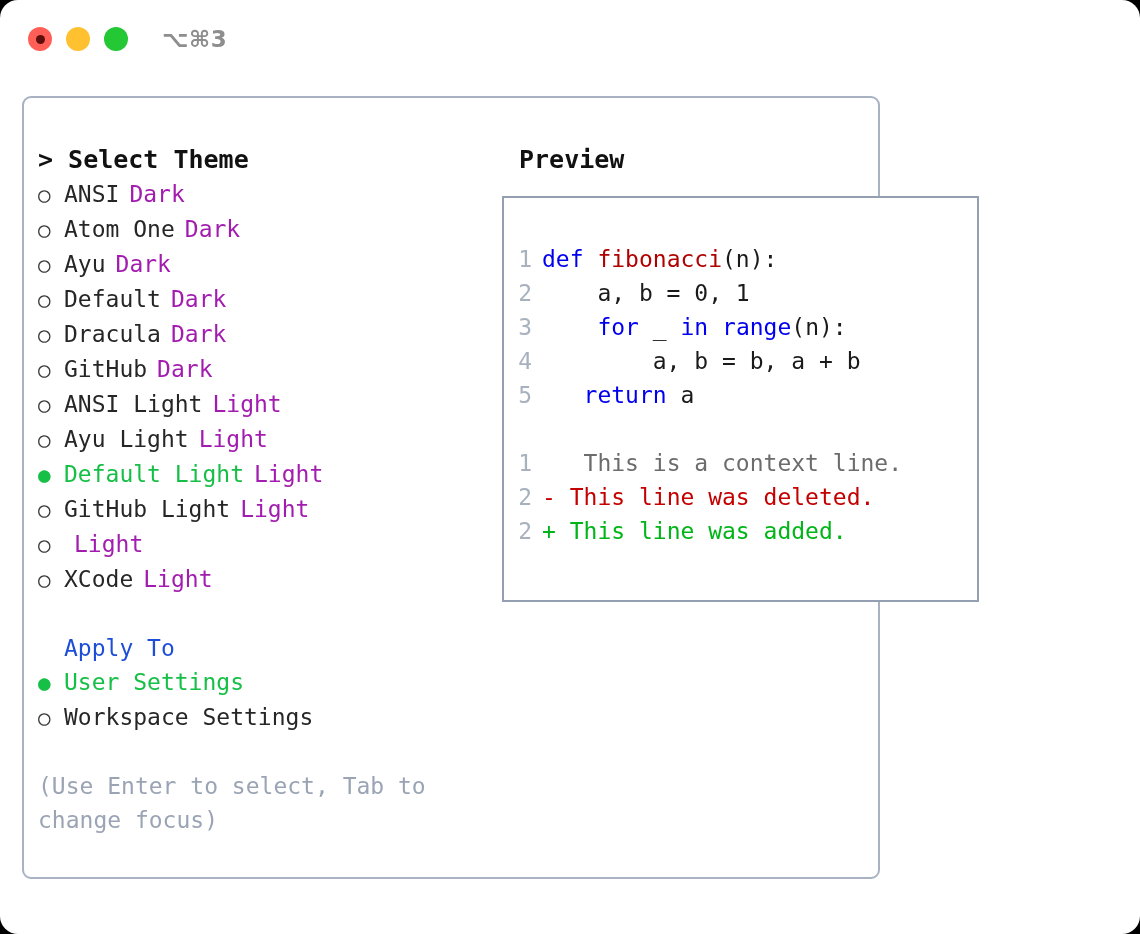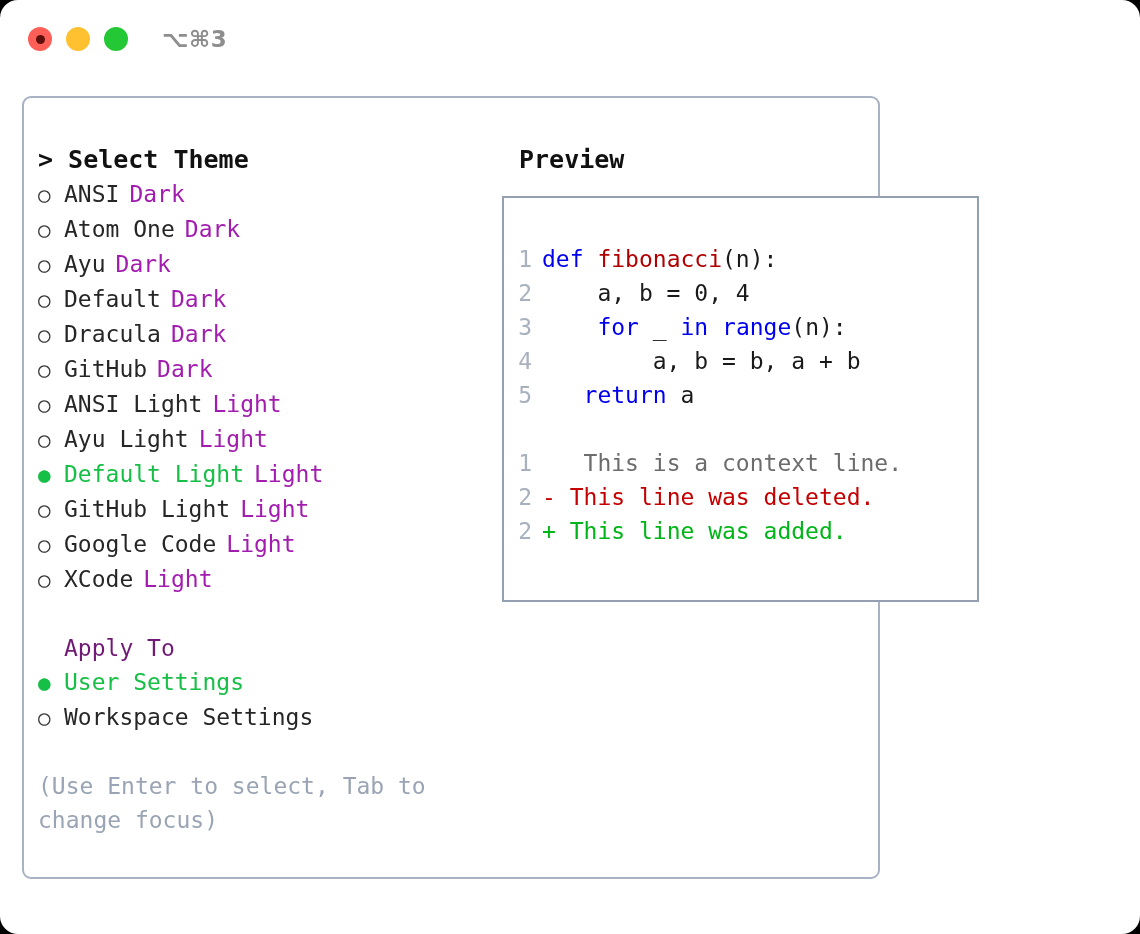--- a/index.html
+++ b/index.html
@@ -126,21 +126,21 @@
   .opt.selected .bullet { color: #16bf45; }
   .opt-label { color: #262626; }
   .opt.selected .opt-label { color: #16bf45; }
   .opt-tag {
     color: #a21caf;
     margin-left: 10px;
   }
 
   .section-head {
     font-size: 23px;
-    color: #701a75;
+    color: #1d4ed8;
     line-height: 34px;
     padding-left: 26px;
     white-space: pre;
   }
   .spacer-lg { height: 34px; }
   .spacer-sm { height: 34px; }
 
   .hint {
     font-size: 23px;
     color: #9aa4b4;
@@ -224,21 +224,21 @@
             <li class="opt"><span class="bullet">○</span><span class="opt-label">ANSI</span><span class="opt-tag">Dark</span></li>
             <li class="opt"><span class="bullet">○</span><span class="opt-label">Atom One</span><span class="opt-tag">Dark</span></li>
             <li class="opt"><span class="bullet">○</span><span class="opt-label">Ayu</span><span class="opt-tag">Dark</span></li>
             <li class="opt"><span class="bullet">○</span><span class="opt-label">Default</span><span class="opt-tag">Dark</span></li>
             <li class="opt"><span class="bullet">○</span><span class="opt-label">Dracula</span><span class="opt-tag">Dark</span></li>
             <li class="opt"><span class="bullet">○</span><span class="opt-label">GitHub</span><span class="opt-tag">Dark</span></li>
             <li class="opt"><span class="bullet">○</span><span class="opt-label">ANSI Light</span><span class="opt-tag">Light</span></li>
             <li class="opt"><span class="bullet">○</span><span class="opt-label">Ayu Light</span><span class="opt-tag">Light</span></li>
             <li class="opt selected"><span class="bullet">●</span><span class="opt-label">Default Light</span><span class="opt-tag">Light</span></li>
             <li class="opt"><span class="bullet">○</span><span class="opt-label">GitHub Light</span><span class="opt-tag">Light</span></li>
-            <li class="opt"><span class="bullet">○</span><span class="opt-label">Google Code</span><span class="opt-tag">Light</span></li>
+            <li class="opt"><span class="bullet">○</span><span class="opt-tag">Light</span></li>
             <li class="opt"><span class="bullet">○</span><span class="opt-label">XCode</span><span class="opt-tag">Light</span></li>
           </ul>
 
         <div class="spacer-lg"></div>
 
         <div class="section-head">Apply To</div>
 
         <ul class="apply-list" id="apply-list">
             <li class="opt selected"><span class="bullet">●</span><span class="opt-label">User Settings</span></li>
             <li class="opt"><span class="bullet">○</span><span class="opt-label">Workspace Settings</span></li>
@@ -248,21 +248,21 @@
 
         <div class="hint">(Use Enter to select, Tab to change focus)</div>
       </div>
 
       <div class="right-pane">
         <div class="preview-title">Preview</div>
 
         <div class="preview-box">
           <div id="code-block">
               <div class="code-line"><span class="lineno">1</span><span class="code-text"><span class="tok-kw">def </span><span class="tok-fn">fibonacci</span><span class="tok-plain">(n):</span></span></div>
-              <div class="code-line"><span class="lineno">2</span><span class="code-text"><span class="tok-plain">    a, b = 0, 4</span></span></div>
+              <div class="code-line"><span class="lineno">2</span><span class="code-text"><span class="tok-plain">    a, b = 0, 1</span></span></div>
               <div class="code-line"><span class="lineno">3</span><span class="code-text"><span class="tok-plain">    </span><span class="tok-kw">for</span><span class="tok-plain"> _ </span><span class="tok-kw">in</span><span class="tok-plain"> </span><span class="tok-kw">range</span><span class="tok-plain">(n):</span></span></div>
               <div class="code-line"><span class="lineno">4</span><span class="code-text"><span class="tok-plain">        a, b = b, a + b</span></span></div>
               <div class="code-line"><span class="lineno">5</span><span class="code-text"><span class="tok-plain">   </span><span class="tok-kw">return</span><span class="tok-plain"> a</span></span></div>
             </div>
           <div class="blank-line"></div>
           <div id="diff-block">
               <div class="code-line"><span class="lineno">1</span><span class="diff-ctx"> </span><span class="diff-ctx">  This is a context line.</span></div>
               <div class="code-line"><span class="lineno">2</span><span class="diff-del">-</span><span class="diff-del"> This line was deleted.</span></div>
               <div class="code-line"><span class="lineno">2</span><span class="diff-add">+</span><span class="diff-add"> This line was added.</span></div>
             </div>

